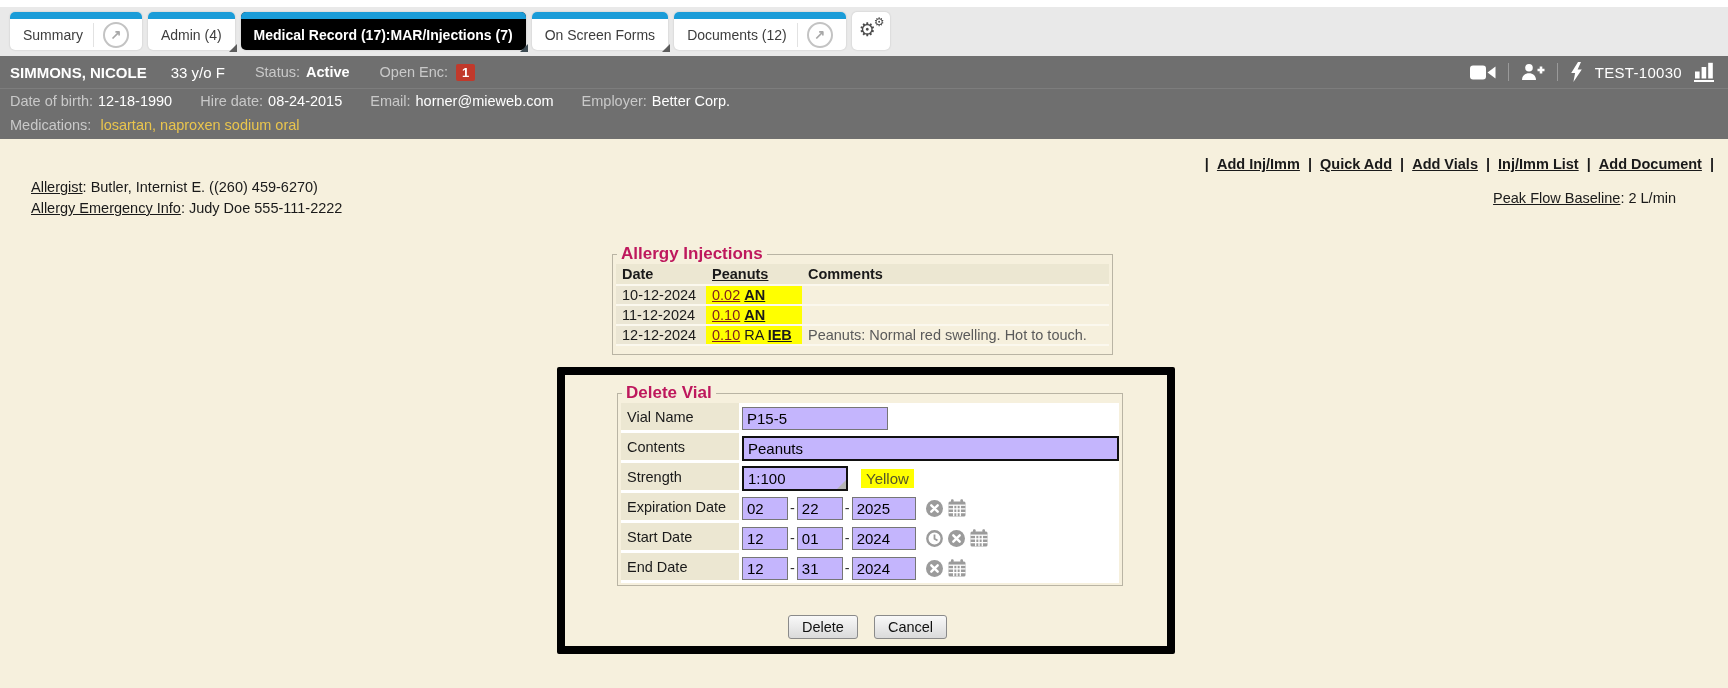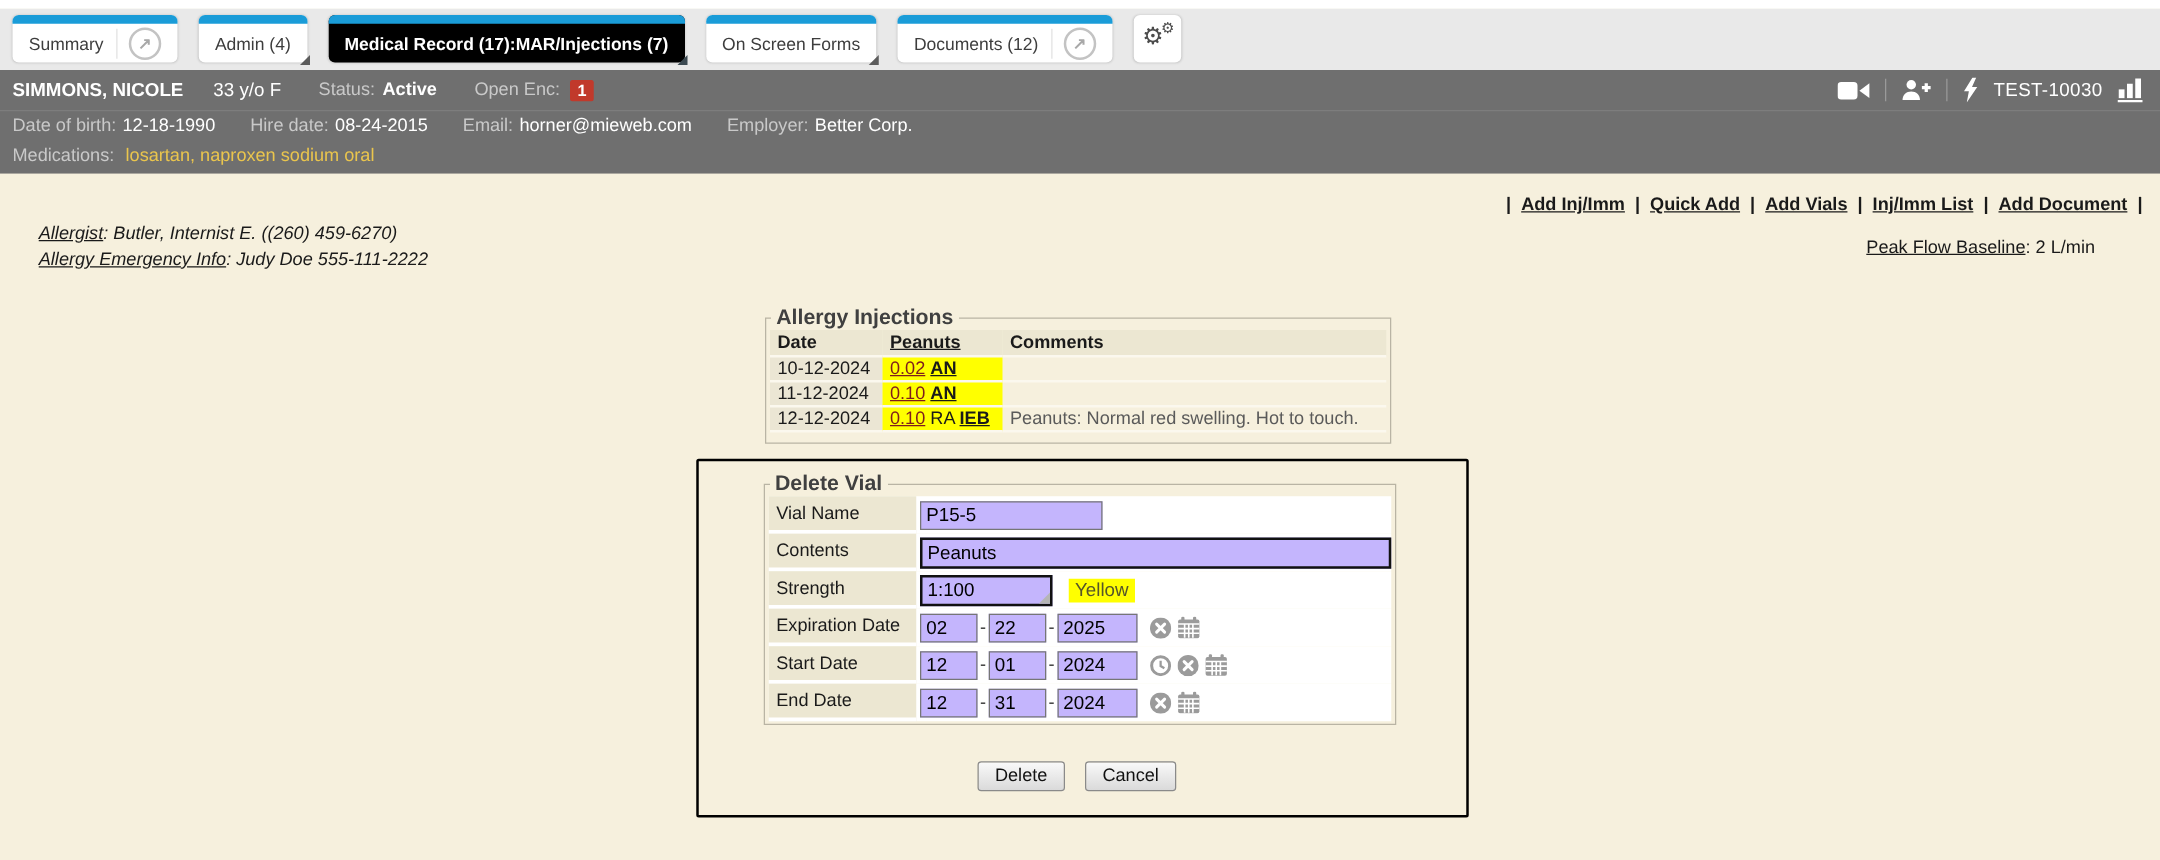--- a/index.html
+++ b/index.html
@@ -2,21 +2,21 @@
 <html><head>
 <meta charset="utf-8">
 <style>
   html,body{margin:0;padding:0;background:#fff;}
   #app{position:relative;width:1728px;height:688px;background:#f6f0dd;
        font-family:"Liberation Sans",sans-serif;overflow:hidden;color:#1a1a1a;}
 
   
   .topstrip{position:absolute;top:0;left:0;right:0;height:7px;background:#fff;}
   .topbar{position:absolute;top:7px;left:0;right:0;height:49px;background:#e9e9e9;}
-  .tabs{position:absolute;top:5px;left:10px;display:flex;align-items:center;gap:17px;}
+  .tabs{position:absolute;top:5px;left:10px;display:flex;align-items:center;gap:6px;}
   .tab{position:relative;background:#fff;border-radius:5px;box-shadow:0 0 2px rgba(0,0,0,.18);cursor:pointer;}
   .tab-cap{height:7px;background:#1a9cd8;border-radius:5px 5px 0 0;}
   .tab-body{display:flex;align-items:center;height:31px;padding:0 13px;font-size:14px;color:#3d3d3d;white-space:nowrap;}
   .tab.active{background:#000000;}
   .tab.active .tab-body{color:#fff;font-weight:bold;}
   .tab-corner{position:absolute;right:-2px;bottom:-2px;width:0;height:0;
               border-left:8px solid transparent;border-bottom:8px solid #5c5c5c;}
   .tab.active .tab-corner{border-bottom-color:#3c4a52;}
   .tab-div{width:1px;height:24px;background:#e2e2e2;margin:0 0 0 10px;}
   .ext-circle{display:inline-flex;align-items:center;justify-content:center;width:22px;height:22px;
@@ -42,43 +42,43 @@
   .vsep{width:1px;height:18px;background:#9a9a9a;}
   .chart-id{font-size:15px;letter-spacing:.3px;}
   .prow2{position:absolute;top:37px;left:10px;display:flex;gap:28px;white-space:nowrap;}
   .prow2 .pv{margin-left:5px;}
   .prow3{position:absolute;top:61px;left:10px;white-space:nowrap;}
   .med-link{color:#eac54d;cursor:pointer;}
   .med-sep{color:#eac54d;}
 
   
   .content{position:absolute;top:139px;left:0;right:0;bottom:0;background:#f6f0dd;font-size:14.5px;}
-  .contacts{position:absolute;left:31px;top:38px;line-height:21px;font-style:italic;}
+  .contacts{position:absolute;left:31px;top:38px;line-height:21px;}
   .ul{text-decoration:underline;cursor:pointer;}
   .navlinks{position:absolute;right:14px;top:17px;font-weight:bold;font-size:14.5px;white-space:nowrap;}
   .navlinks .ul{margin:0 4px;}
   .peakflow{position:absolute;right:52px;top:51px;font-weight:normal;}
 
   fieldset{border:1px solid #b9b4a4;border-radius:0;margin:0;padding:0 3px 8px 3px;box-sizing:border-box;}
-  legend{font-size:17px;font-weight:bold;color:#404040;padding:0 4px;margin-left:1px;}
+  legend{font-size:17px;font-weight:bold;color:#be185d;padding:0 4px;margin-left:1px;}
 
   .inj-fieldset{position:absolute;left:612px;top:105px;width:501px;}
   .inj-table{width:100%;border-collapse:collapse;font-size:14.5px;}
   .inj-table th{background:#ece7d2;text-align:left;font-weight:bold;padding:2px 6px;border-bottom:2px solid #fbf8ee;}
   .inj-table td{padding:1px 6px;border-bottom:2px solid #fbf8ee;vertical-align:middle;}
   td.c-date{background:#ebe6d4;}
   td.c-dose{background:#ffff00;}
   .dose-link{color:#7f1d1d;text-decoration:underline;cursor:pointer;}
   .code-link{font-weight:bold;text-decoration:underline;cursor:pointer;}
   .code-plain{cursor:default;}
   td.c-comment{color:#5a5a5a;}
 
   
   .redbox{position:absolute;left:557px;top:228px;width:618px;height:287px;
-          border:2px solid #000000;border-radius:2px;box-sizing:border-box;}
+          border:8px solid #000000;border-radius:2px;box-sizing:border-box;}
   .dv-fieldset{position:absolute;left:52px;top:8px;width:501px;background:#f6f0dd;padding-bottom:2px;}
   .frow{display:flex;align-items:center;height:30px;background:#fff;}
   .flabel{width:118px;flex:0 0 118px;align-self:stretch;display:flex;align-items:center;
           background:#ece7d2;padding:0 0 0 6px;border-bottom:3px solid #fff;box-sizing:border-box;}
   .fcontent{display:flex;align-items:center;flex:1;padding-left:3px;}
   .txt{font-family:"Liberation Sans",sans-serif;font-size:15px;height:21px;border:1px solid #767676;
        padding:0 4px;background:#c4b5fd;box-sizing:content-box;}
   .txt.focused{border:2px solid #111;}
   .w-vial{width:136px;}
   .w-contents{width:365px;}

